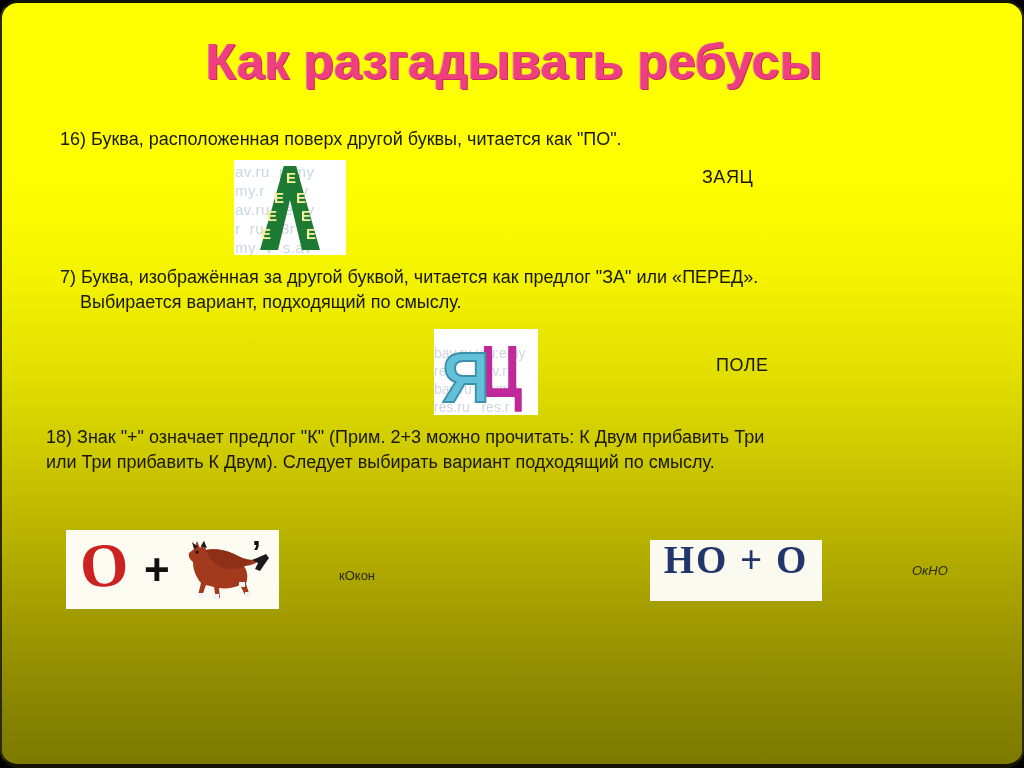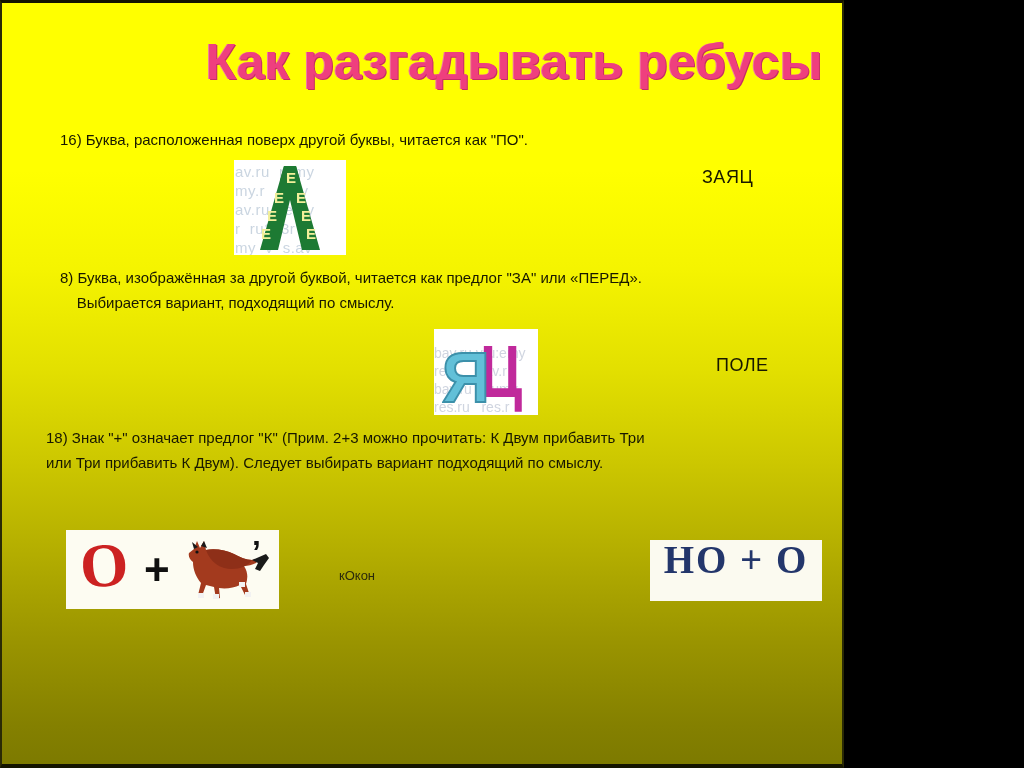--- a/index.html
+++ b/index.html
@@ -2,39 +2,40 @@
 <html><head>
 <meta charset="utf-8">
 <style>
   html, body {
     margin: 0;
     padding: 0;
     background: #000;
   }
   #slide {
     position: relative;
-    width: 844px;
+    width: 1024px;
     height: 768px;
     overflow: hidden;
     background: linear-gradient(to bottom,
         #ffff00 0%,
         #ffff00 22%,
         #f5f400 35%,
         #e3e000 48%,
         #cdc800 60%,
         #b4ae00 72%,
         #9a9400 84%,
         #848000 95%,
         #7d7a00 100%);
     font-family: "Liberation Sans", sans-serif;
     box-sizing: border-box;
     border-top: 3px solid #141400;
     border-bottom: 4px solid #141400;
     border-left: 2px solid #2a2a05;
     border-right: 2px solid #2a2a05;
+    border-radius: 18px;
   }
 
   
   .slide-title {
     position: absolute;
     left: 0;
     top: 30px;
     width: 1024px;
     text-align: center;
     font-size: 50px;
@@ -42,21 +43,21 @@
     color: #ef3f7e;
     letter-spacing: 0px;
     text-shadow: 1px 1px 0 #c52d63, -1px 0 0 #f07aa0;
     white-space: nowrap;
   }
 
   
   .body-text {
     position: absolute;
     color: #181800;
-    font-size: 15px;
+    font-size: 18px;
     line-height: 25px;
     white-space: pre-wrap;
   }
   #item16 { left: 58px;  top: 124px; width: 900px; }
   #item17 { left: 58px;  top: 262px; width: 930px; }
   #item18 { left: 44px;  top: 422px; width: 950px; }
 
   .answer {
     position: absolute;
     color: #181800;
@@ -239,21 +240,21 @@
     <span class="e" style="left:40px; top:30px;">Е</span>
     <span class="e" style="left:62px; top:30px;">Е</span>
     <span class="e" style="left:33px; top:48px;">Е</span>
     <span class="e" style="left:67px; top:48px;">Е</span>
     <span class="e" style="left:27px; top:66px;">Е</span>
     <span class="e" style="left:72px; top:66px;">Е</span>
   </div>
 
   <div class="answer" id="answer-pole">ЗАЯЦ</div>
 
-  <div class="body-text" id="item17">8) Буква, изображённая за другой буквой, читается как предлог "ЗА" или «ПЕРЕД».
+  <div class="body-text" id="item17">7) Буква, изображённая за другой буквой, читается как предлог "ЗА" или «ПЕРЕД».
     Выбирается вариант, подходящий по смыслу.</div>
 
   <div id="rebus-zayac">
     <div class="wm2">bav.ru vru:emy
 res      bav.r
 bav.ru  vrumy
 res.ru   res.r
 bav.ru res.rv</div>
     <span class="glyph-tse">Ц</span>
     <span class="glyph-ya">Я</span>

